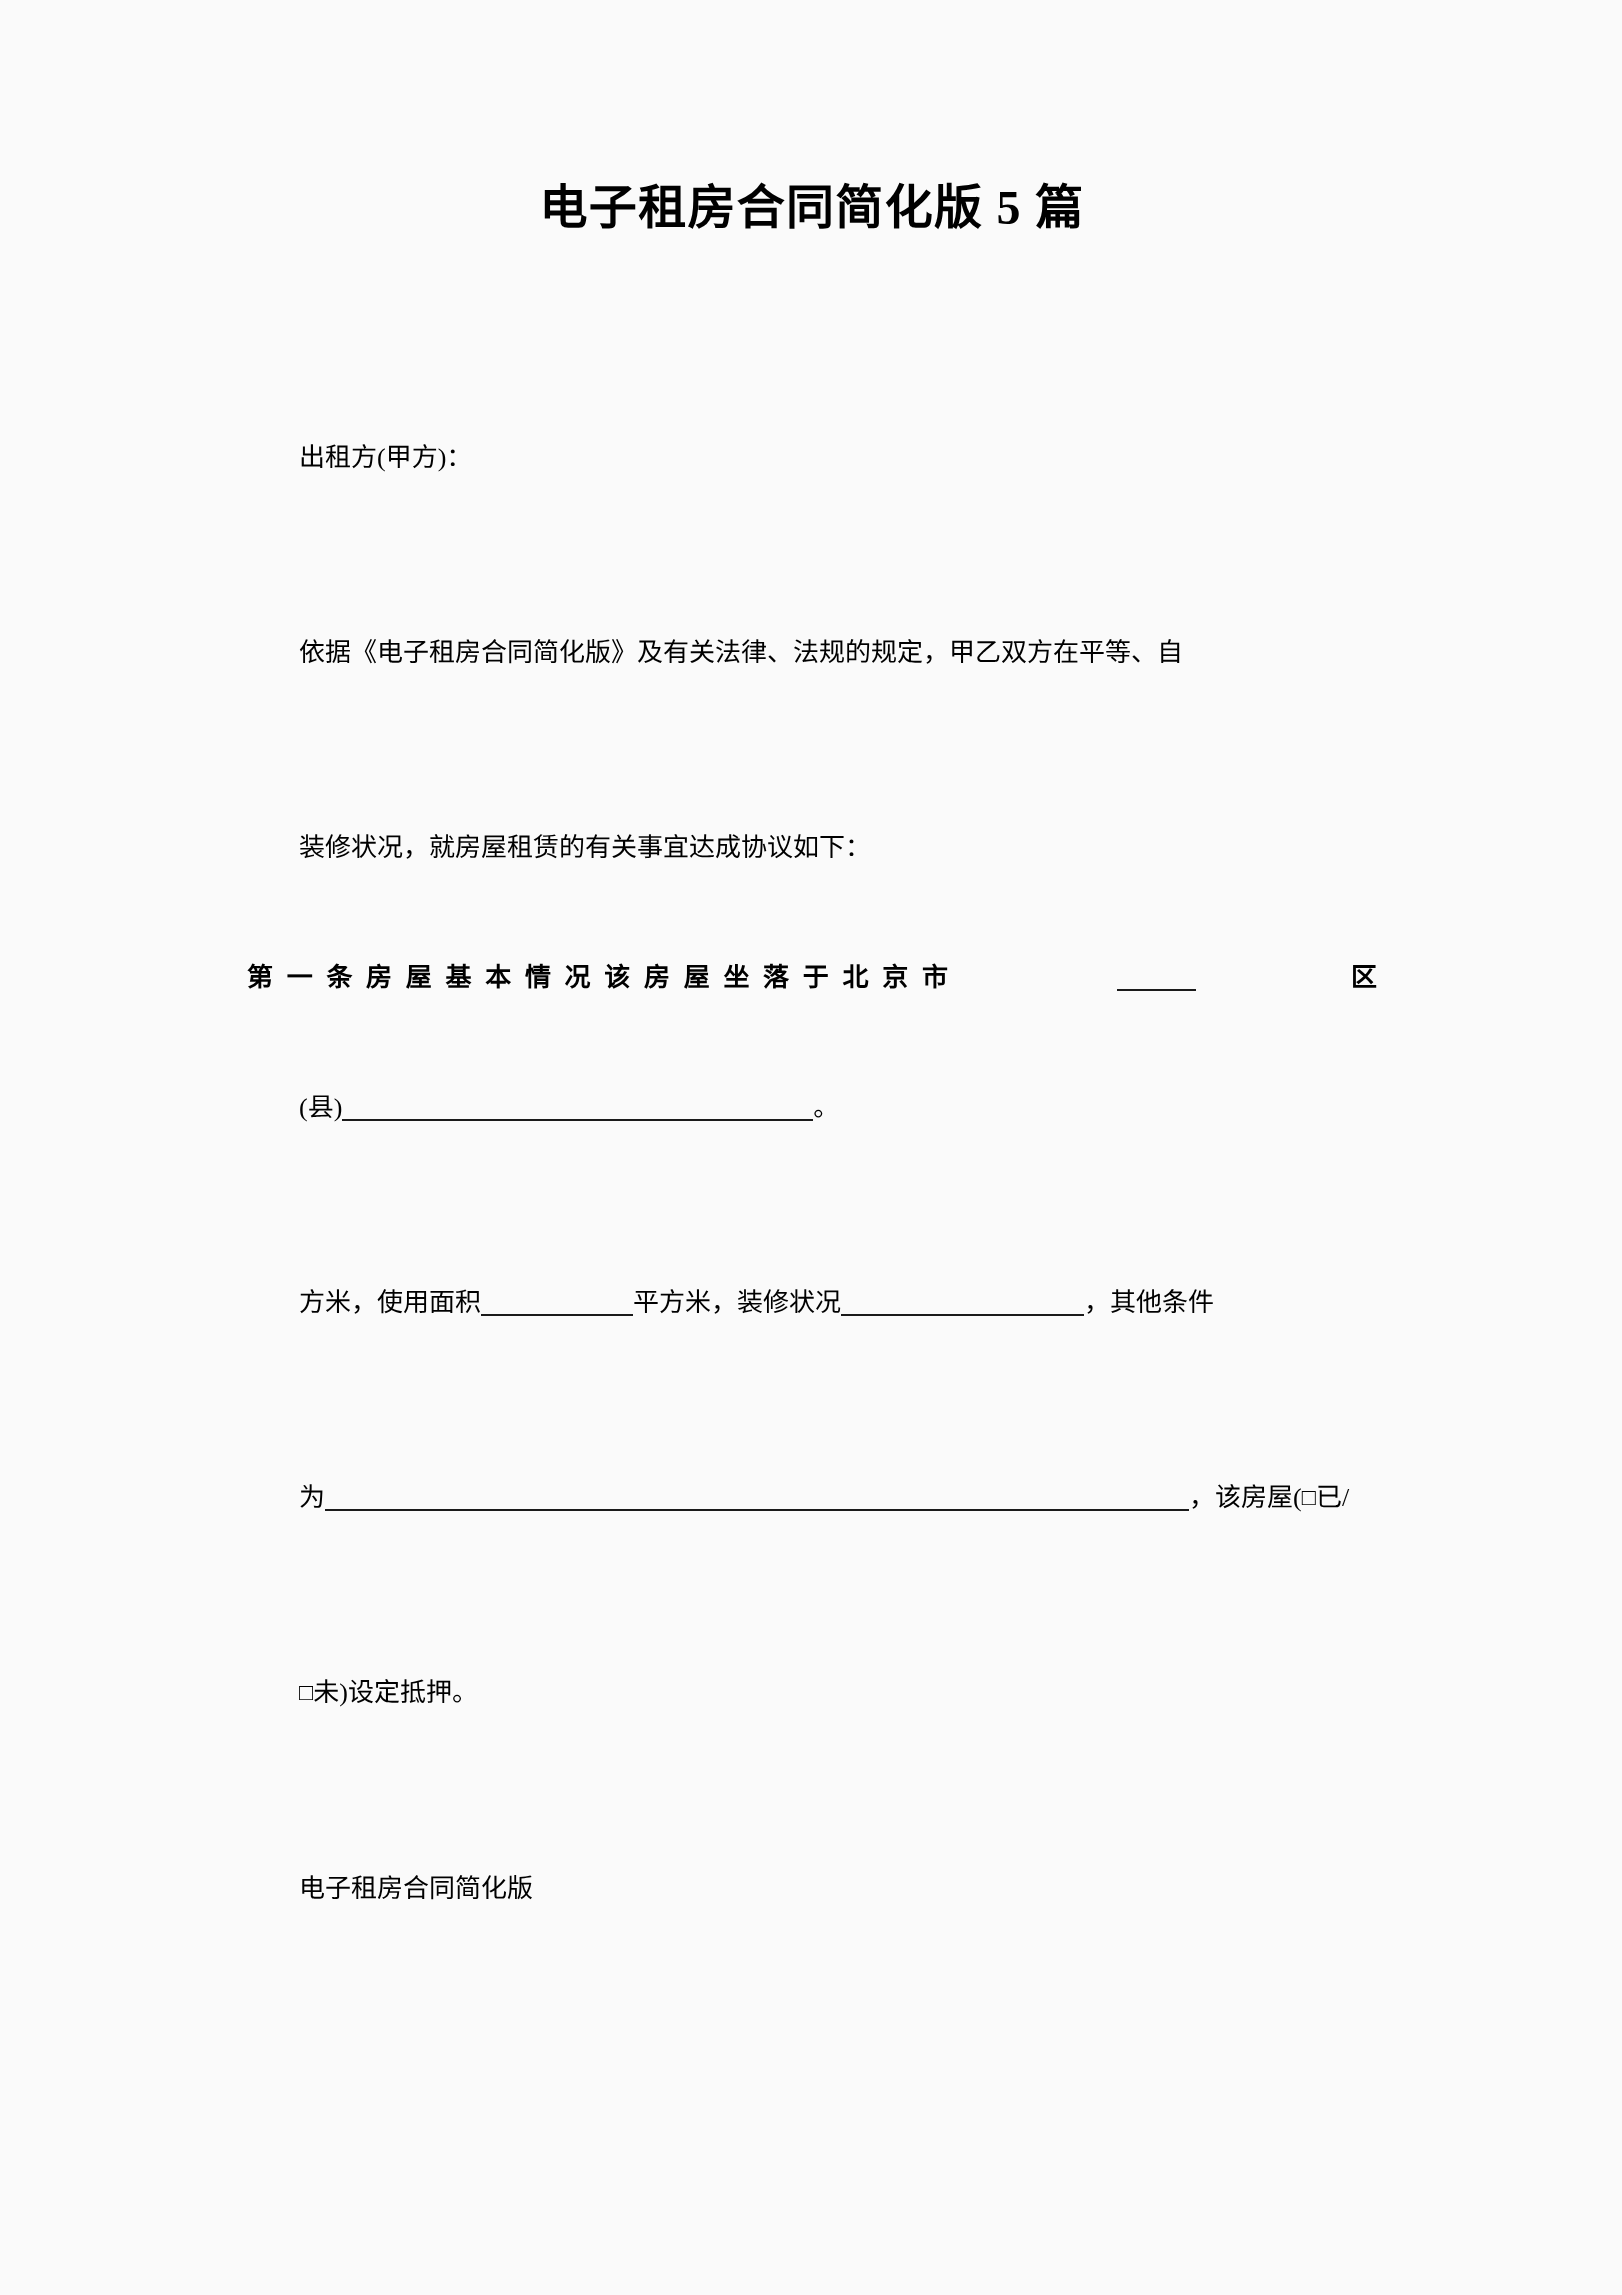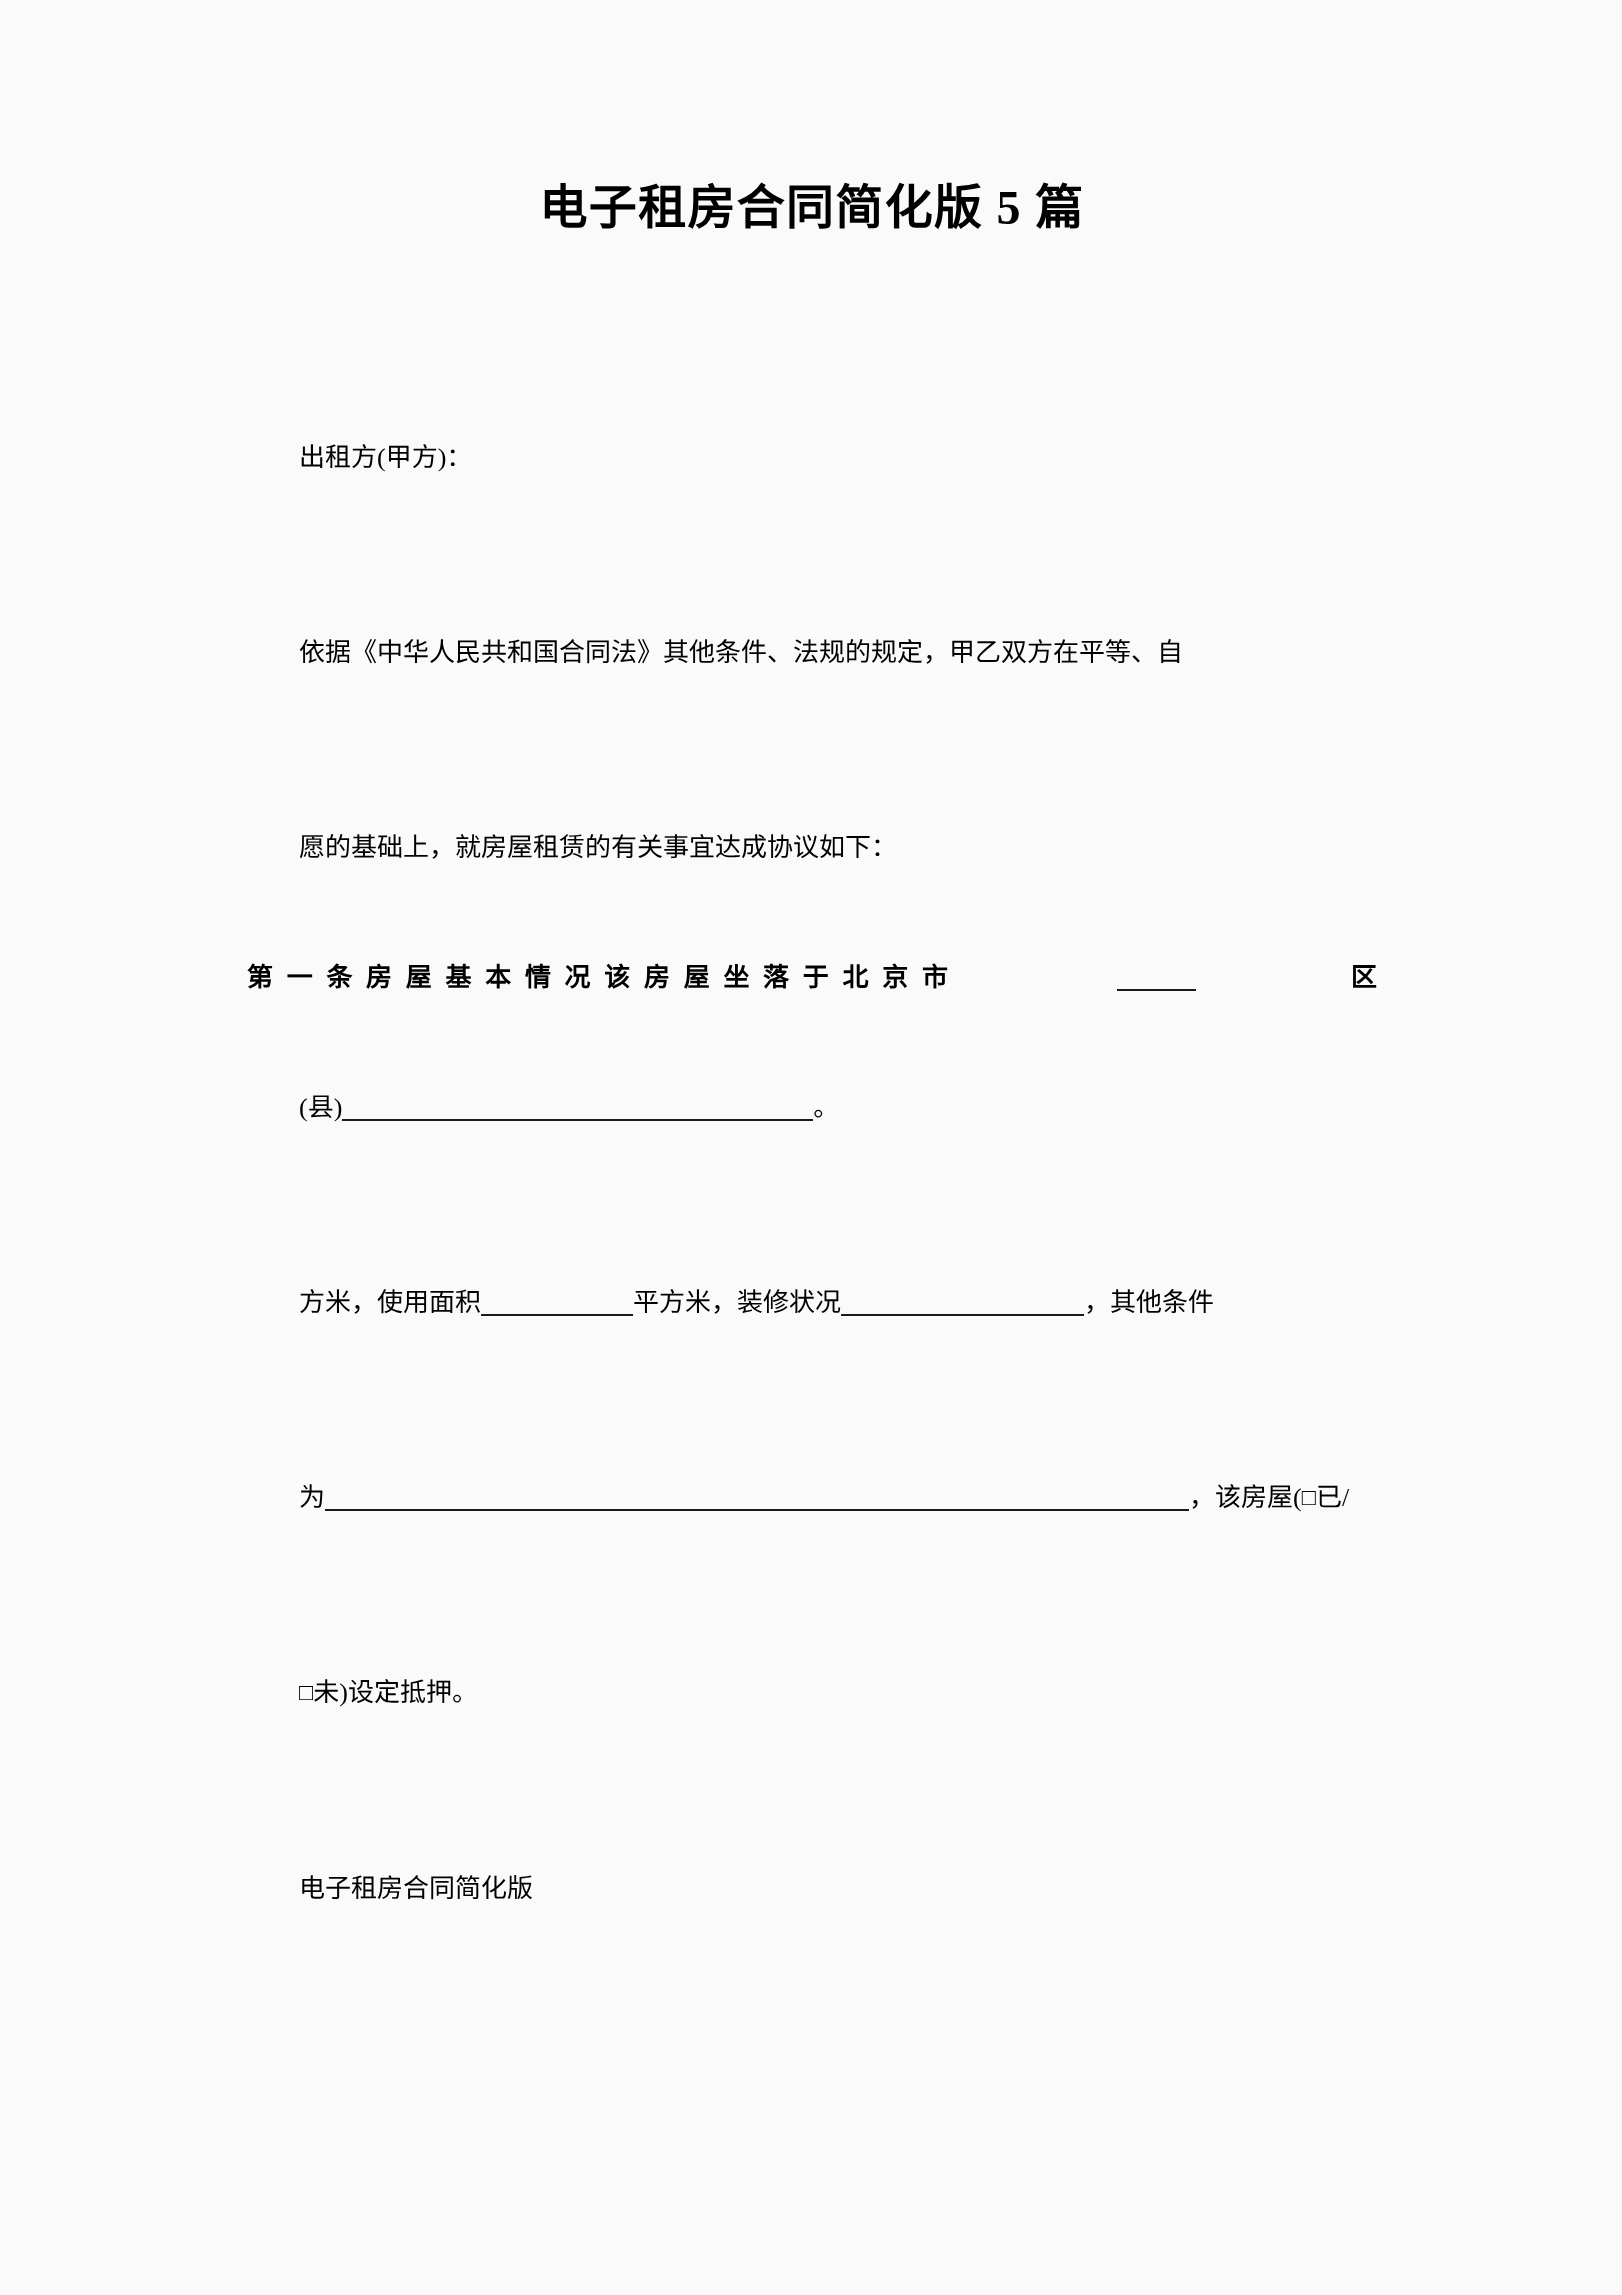--- a/index.html
+++ b/index.html
@@ -80,24 +80,24 @@
 
     <h1 class="doc-title">电子租房合同简化版 5 篇</h1>
 
     <div class="body-block">
 
       <div class="ln">
         <span>出租方(甲方)：</span>
       </div>
 
       <div class="ln">
-        <span>依据《中华人民共和国合同法》其他条件、法规的规定，甲乙双方在平等、自</span>
+        <span>依据《电子租房合同简化版》及有关法律、法规的规定，甲乙双方在平等、自</span>
       </div>
       <div class="ln">
-        <span>愿的基础上，就房屋租赁的有关事宜达成协议如下：</span>
+        <span>装修状况，就房屋租赁的有关事宜达成协议如下：</span>
       </div>
 
       <div class="ln justified">
         <span style="letter-spacing:13.7px">第一条房屋基本情况该房屋坐落于北京市</span>
         <span><span class="blk w3"></span></span>
         <span style="letter-spacing:0">区</span>
       </div>
 
       <div class="ln">
         <span>(县)</span><span class="blk w11"></span><span>。</span>

